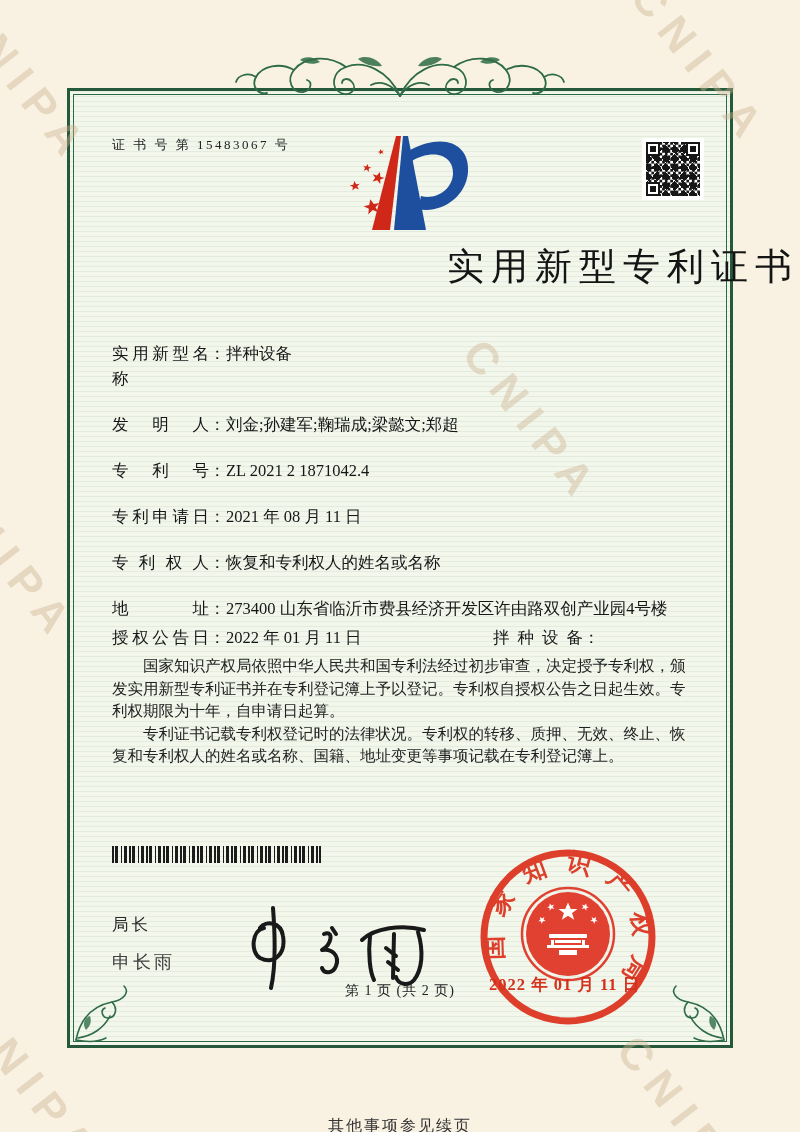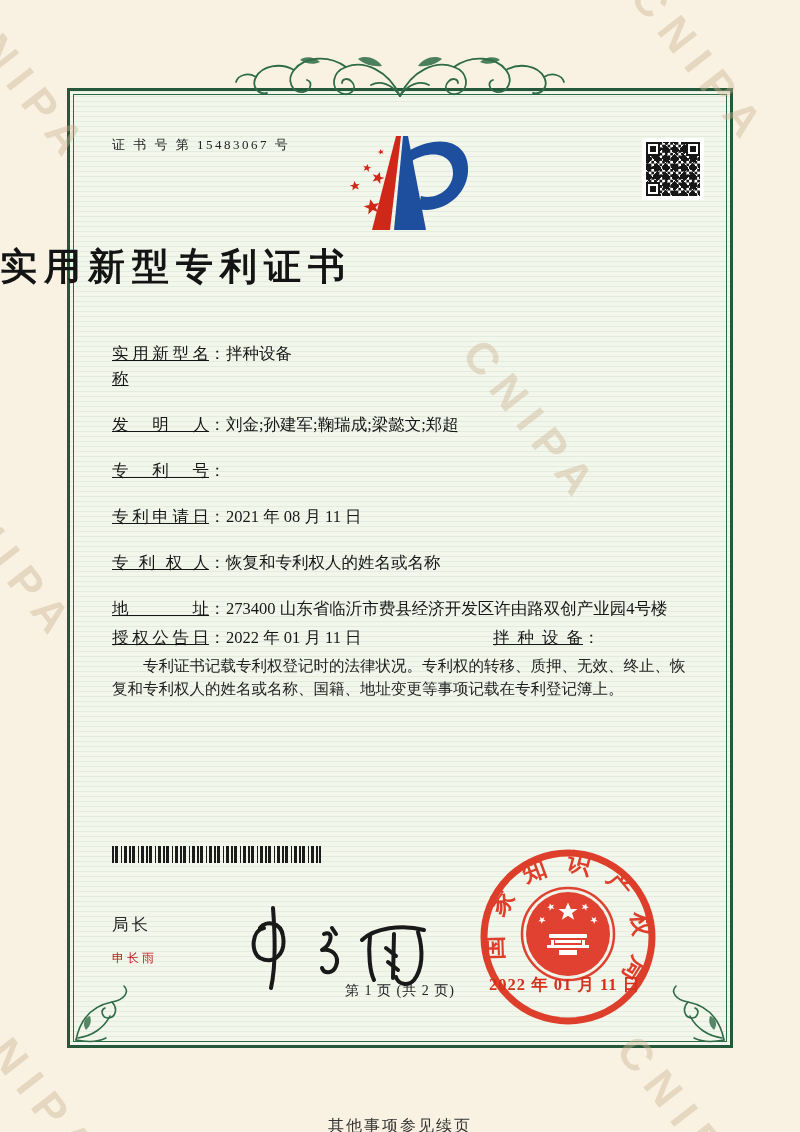--- a/index.html
+++ b/index.html
@@ -29,41 +29,41 @@
   .cert-no{position:absolute;left:112px;top:136px;font-size:13px;letter-spacing:2.5px;color:#222;}
   .logo{position:absolute;left:322px;top:128px;width:156px;height:110px;}
   .qr{position:absolute;left:642px;top:138px;width:62px;height:62px;background:#fff;padding:4px;box-sizing:border-box;}
   .qr-inner{position:relative;width:100%;height:100%;
     background:
       repeating-conic-gradient(from 45deg,#161616 0% 25%,rgba(0,0,0,0) 0% 50%) 2px 3px/9px 9px,
       repeating-conic-gradient(#161616 0% 25%,#fff 0% 50%) 0 0/5.4px 5.4px;}
   .fp{position:absolute;width:14px;height:14px;border:2.5px solid #161616;background:#fff;box-sizing:border-box;}
   .fp::after{content:"";position:absolute;inset:2px;background:#161616;}
   .fp.tl{left:0;top:0}.fp.tr{right:0;top:0}.fp.bl{left:0;bottom:0}
-  .title{position:absolute;left:0;right:8px;top:242px;text-align:left;font-size:37px;font-weight:700;
+  .title{position:absolute;left:0;right:1px;top:242px;text-align:right;font-size:37px;font-weight:400;
          letter-spacing:7px;color:#141414;}
   
   .fields{position:absolute;left:112px;top:341px;width:578px;font-size:16.5px;color:#161616;}
   .frow{display:flex;line-height:25px;margin-bottom:21px;position:relative;}
-  .flabel{flex:0 0 97px;width:97px;text-align:justify;text-align-last:justify;text-decoration:underline;}
+  .flabel{flex:0 0 97px;width:97px;text-align:justify;text-align-last:justify;}
   .fcolon{flex:0 0 17px;width:17px;}
   .fval{flex:1;}
   .frow.address{margin-bottom:4px;}
   .pair2{position:absolute;left:381px;top:0;display:flex;}
   .pair2 .flabel{flex:0 0 90px;width:90px;}
   
   .paras{position:absolute;left:112px;top:655px;width:577px;font-size:15.5px;line-height:22.5px;color:#222;}
   .paras p{margin:0;text-indent:2em;}
   
   .barcode{position:absolute;left:112px;top:846px;width:209px;height:17px;
     background:repeating-linear-gradient(90deg,#1b1b1b 0 2px,rgba(0,0,0,0) 2px 3px,#1b1b1b 3px 6px,rgba(0,0,0,0) 6px 9px,#1b1b1b 9px 10px,rgba(0,0,0,0) 10px 12px,#1b1b1b 12px 15px,rgba(0,0,0,0) 15px 17px);}
   .sign-title{position:absolute;left:112px;top:914px;font-family:"Liberation Sans","DejaVu Sans",sans-serif;
               font-size:16.5px;letter-spacing:3px;color:#2a2a2a;}
   .sign-name{position:absolute;left:112px;top:950px;font-family:Liberation Serif, serif;
-             font-size:12px;letter-spacing:3px;color:#b91c1c;}
+             font-size:18px;letter-spacing:3px;color:#404040;}
   .signature{position:absolute;left:236px;top:900px;width:198px;height:90px;}
   .signature path{stroke:#191919;stroke-width:4;fill:none;stroke-linecap:round;stroke-linejoin:round;}
   
   .seal{position:absolute;left:477px;top:846px;width:182px;height:182px;opacity:.95;mix-blend-mode:multiply;}
   .seal-date{position:absolute;left:489px;top:974px;width:190px;font-size:16.5px;letter-spacing:1px;
              color:#d5301c;font-weight:600;z-index:3;}
   
   .page-info{position:absolute;left:0;right:0;top:982px;text-align:center;font-size:14px;letter-spacing:1px;color:#222;}
   .note{position:absolute;left:0;right:0;top:1116px;text-align:center;font-size:16px;letter-spacing:2px;color:#333;}
 </style>
@@ -150,20 +150,21 @@
           <span class="fval">拌种设备</span>
       </div>
       <div class="frow">
         <span class="flabel">发明人</span>
           <span class="fcolon">：</span>
           <span class="fval">刘金;孙建军;鞠瑞成;梁懿文;郑超</span>
       </div>
       <div class="frow">
         <span class="flabel">专利号</span>
           <span class="fcolon">：</span>
+          <span class="fval">ZL 2021 2 1871042.4</span>
       </div>
       <div class="frow">
         <span class="flabel">专利申请日</span>
           <span class="fcolon">：</span>
           <span class="fval">2021 年 08 月 11 日</span>
       </div>
       <div class="frow">
         <span class="flabel">专利权人</span>
           <span class="fcolon">：</span>
           <span class="fval">恢复和专利权人的姓名或名称</span>
@@ -178,20 +179,21 @@
           <span class="fcolon">：</span>
           <span>2022 年 01 月 11 日</span>
         <span class="pair2">
           <span class="flabel">拌种设备</span>
             <span class="fcolon">：</span>
         </span>
       </div>
     </div>
 
     <div class="paras">
+      <p>国家知识产权局依照中华人民共和国专利法经过初步审查，决定授予专利权，颁发实用新型专利证书并在专利登记簿上予以登记。专利权自授权公告之日起生效。专利权期限为十年，自申请日起算。</p>
       <p>专利证书记载专利权登记时的法律状况。专利权的转移、质押、无效、终止、恢复和专利权人的姓名或名称、国籍、地址变更等事项记载在专利登记簿上。</p>
     </div>
 
     <div class="barcode"></div>
 
     <div class="sign-title">局长</div>
     <div class="sign-name">申长雨</div>
     <svg class="signature" viewBox="0 0 198 90">
       <path d="M28,28 C16,30 14,52 24,58 C38,65 50,54 47,36 C45,22 30,20 24,28"></path>
       <path d="M37,8 C39,34 40,66 35,88"></path>

